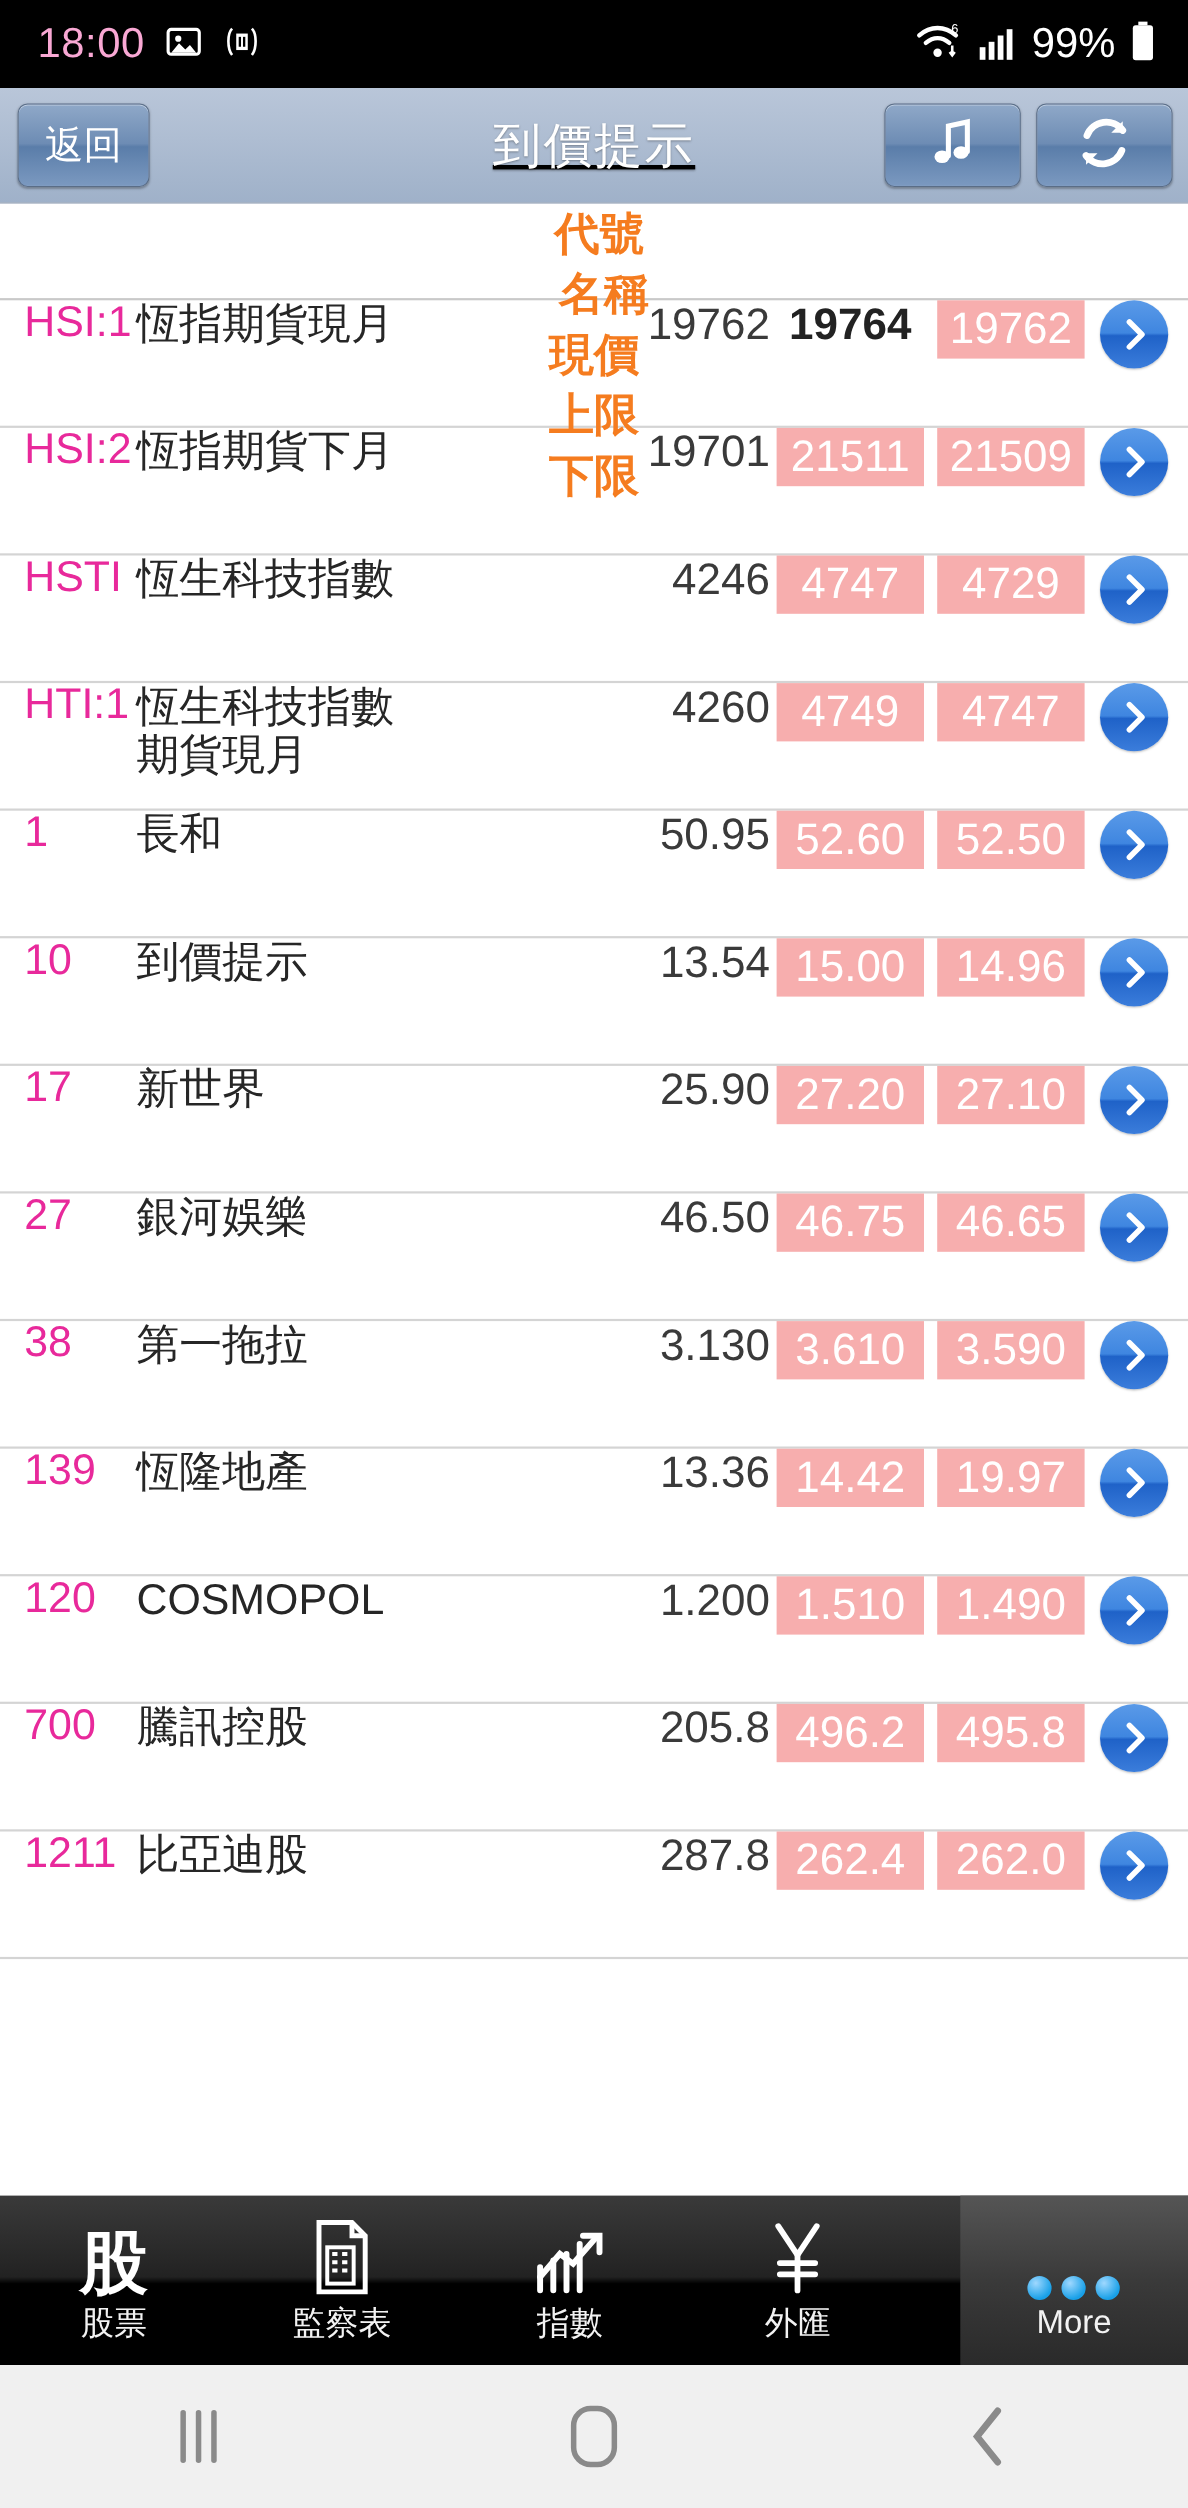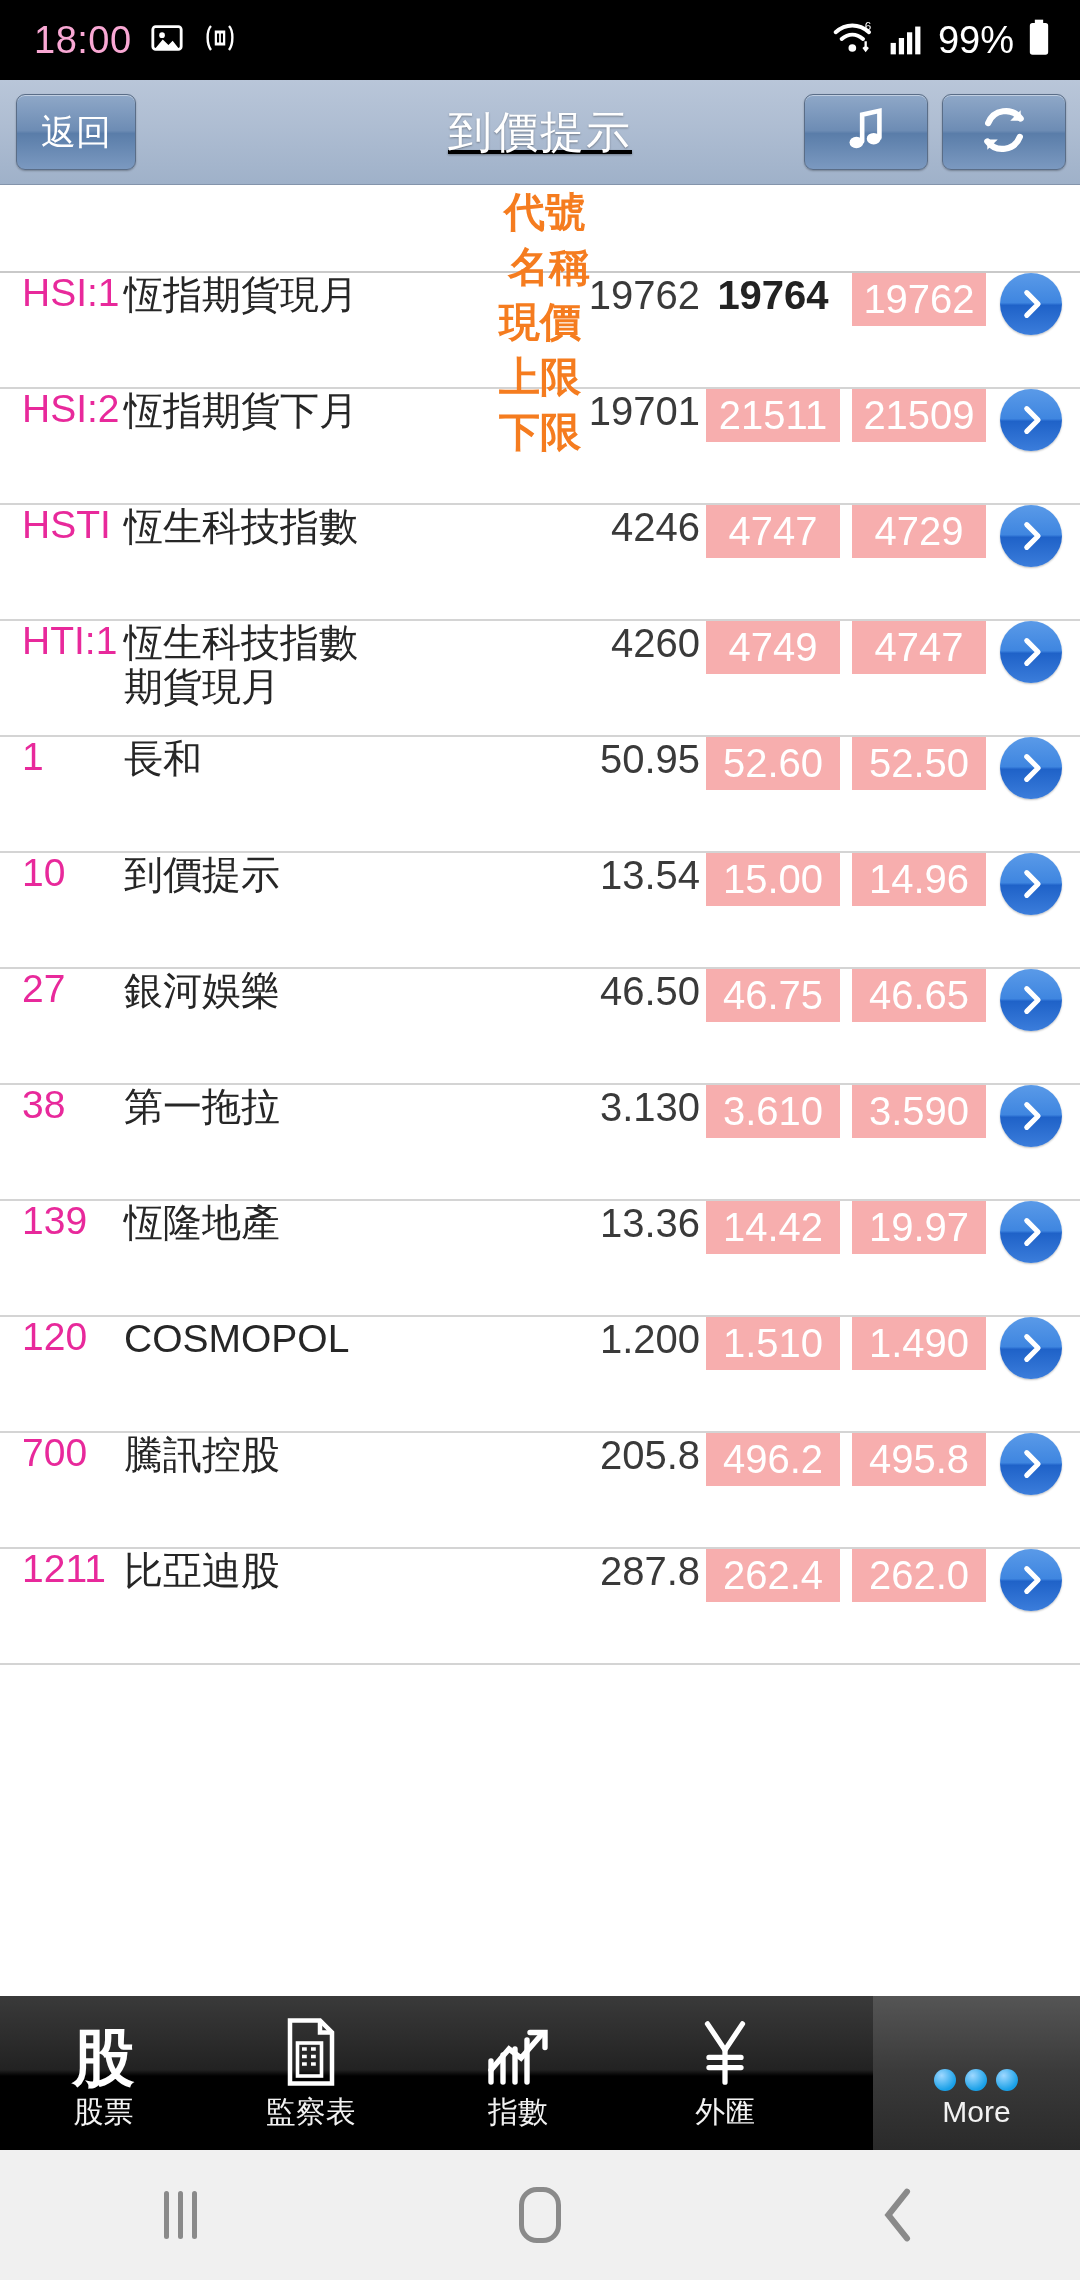--- a/index.html
+++ b/index.html
@@ -251,20 +251,34 @@
           <div class="c-dn"><span class="tagbox">14.96</span></div>
           <div class="c-arrow">
             <span class="arrow-circle">
               <svg width="34" height="34" viewBox="0 0 24 24">
                 <path d="M9 4l8 8-8 8" fill="none" stroke="#fff" stroke-width="3.6" stroke-linecap="round" stroke-linejoin="round"></path>
               </svg>
             </span>
           </div>
         </div>
         <div class="row">
+          <div class="c-code">17</div>
+          <div class="c-name">新世界</div>
+          <div class="c-price">25.90</div>
+          <div class="c-up"><span class="tagbox">27.20</span></div>
+          <div class="c-dn"><span class="tagbox">27.10</span></div>
+          <div class="c-arrow">
+            <span class="arrow-circle">
+              <svg width="34" height="34" viewBox="0 0 24 24">
+                <path d="M9 4l8 8-8 8" fill="none" stroke="#fff" stroke-width="3.6" stroke-linecap="round" stroke-linejoin="round"></path>
+              </svg>
+            </span>
+          </div>
+        </div>
+        <div class="row">
           <div class="c-code">27</div>
           <div class="c-name">銀河娛樂</div>
           <div class="c-price">46.50</div>
           <div class="c-up"><span class="tagbox">46.75</span></div>
           <div class="c-dn"><span class="tagbox">46.65</span></div>
           <div class="c-arrow">
             <span class="arrow-circle">
               <svg width="34" height="34" viewBox="0 0 24 24">
                 <path d="M9 4l8 8-8 8" fill="none" stroke="#fff" stroke-width="3.6" stroke-linecap="round" stroke-linejoin="round"></path>
               </svg>

